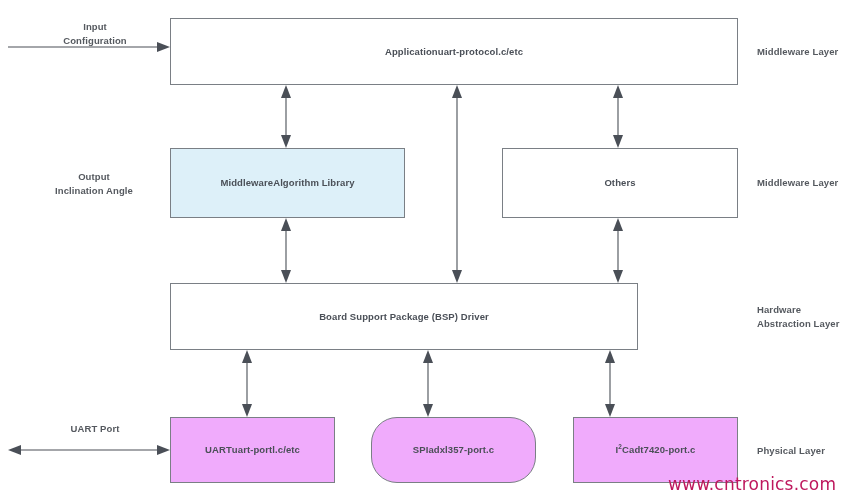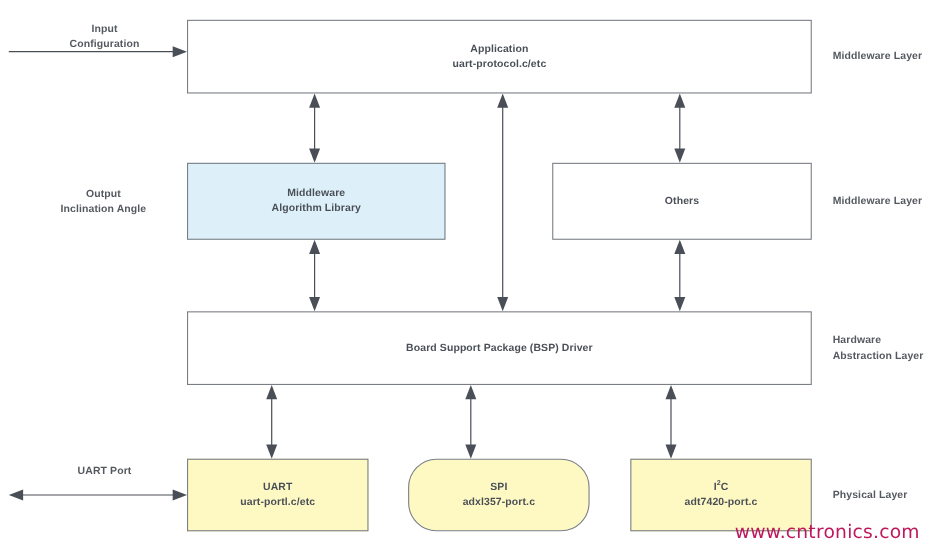--- a/index.html
+++ b/index.html
@@ -15,34 +15,33 @@
     font-family: "Liberation Sans", sans-serif;
     overflow: hidden;
   }
 
   
   .node {
     position: absolute;
     box-sizing: border-box;
     border: 1px solid #7a7f85;
     display: flex;
-    flex-direction: column;
     align-items: center;
     justify-content: center;
     color: #4a4f57;
     font-weight: bold;
     font-size: 9.5px;
     line-height: 1.45;
     text-align: center;
     letter-spacing: 0.1px;
   }
   .node .l2 { font-weight: bold; }
   .node.white { background: #ffffff; }
   .node.pale  { background: #ddf0f9; }
-  .node.blue  { background: #fef9c3; }
+  .node.blue  { background: #f0abfc; }
 
   
   .label {
     position: absolute;
     color: #55595f;
     font-weight: bold;
     font-size: 9.5px;
     line-height: 1.5;
     text-align: center;
     letter-spacing: 0.1px;
@@ -144,21 +143,21 @@
   </div>
 
   <div class="conn" style="left:611px; top:218px;">
     <svg width="14" height="65" viewBox="0 0 14 65">
       <line x1="7" y1="3" x2="7" y2="62" stroke="#4a4f57" stroke-width="1.1"></line>
       <polygon points="7,0 12,13 2,13" fill="#4a4f57"></polygon>
       <polygon points="7,65 12,52 2,52" fill="#4a4f57"></polygon>
     </svg>
   </div>
 
-  <div class="node white" style="left:170px; top:283px; width:568px; height:67px;">
+  <div class="node white" style="left:170px; top:283px; width:468px; height:67px;">
     <span class="l1">Board Support Package (BSP) Driver</span>
   </div>
 
   <div class="label left-align" style="left:757px; top:303px; width:110px;">Hardware
 Abstraction Layer</div>
 
   <div class="conn" style="left:240px; top:350px;">
     <svg width="14" height="67" viewBox="0 0 14 67">
       <line x1="7" y1="3" x2="7" y2="64" stroke="#4a4f57" stroke-width="1.1"></line>
       <polygon points="7,0 12,13 2,13" fill="#4a4f57"></polygon>

